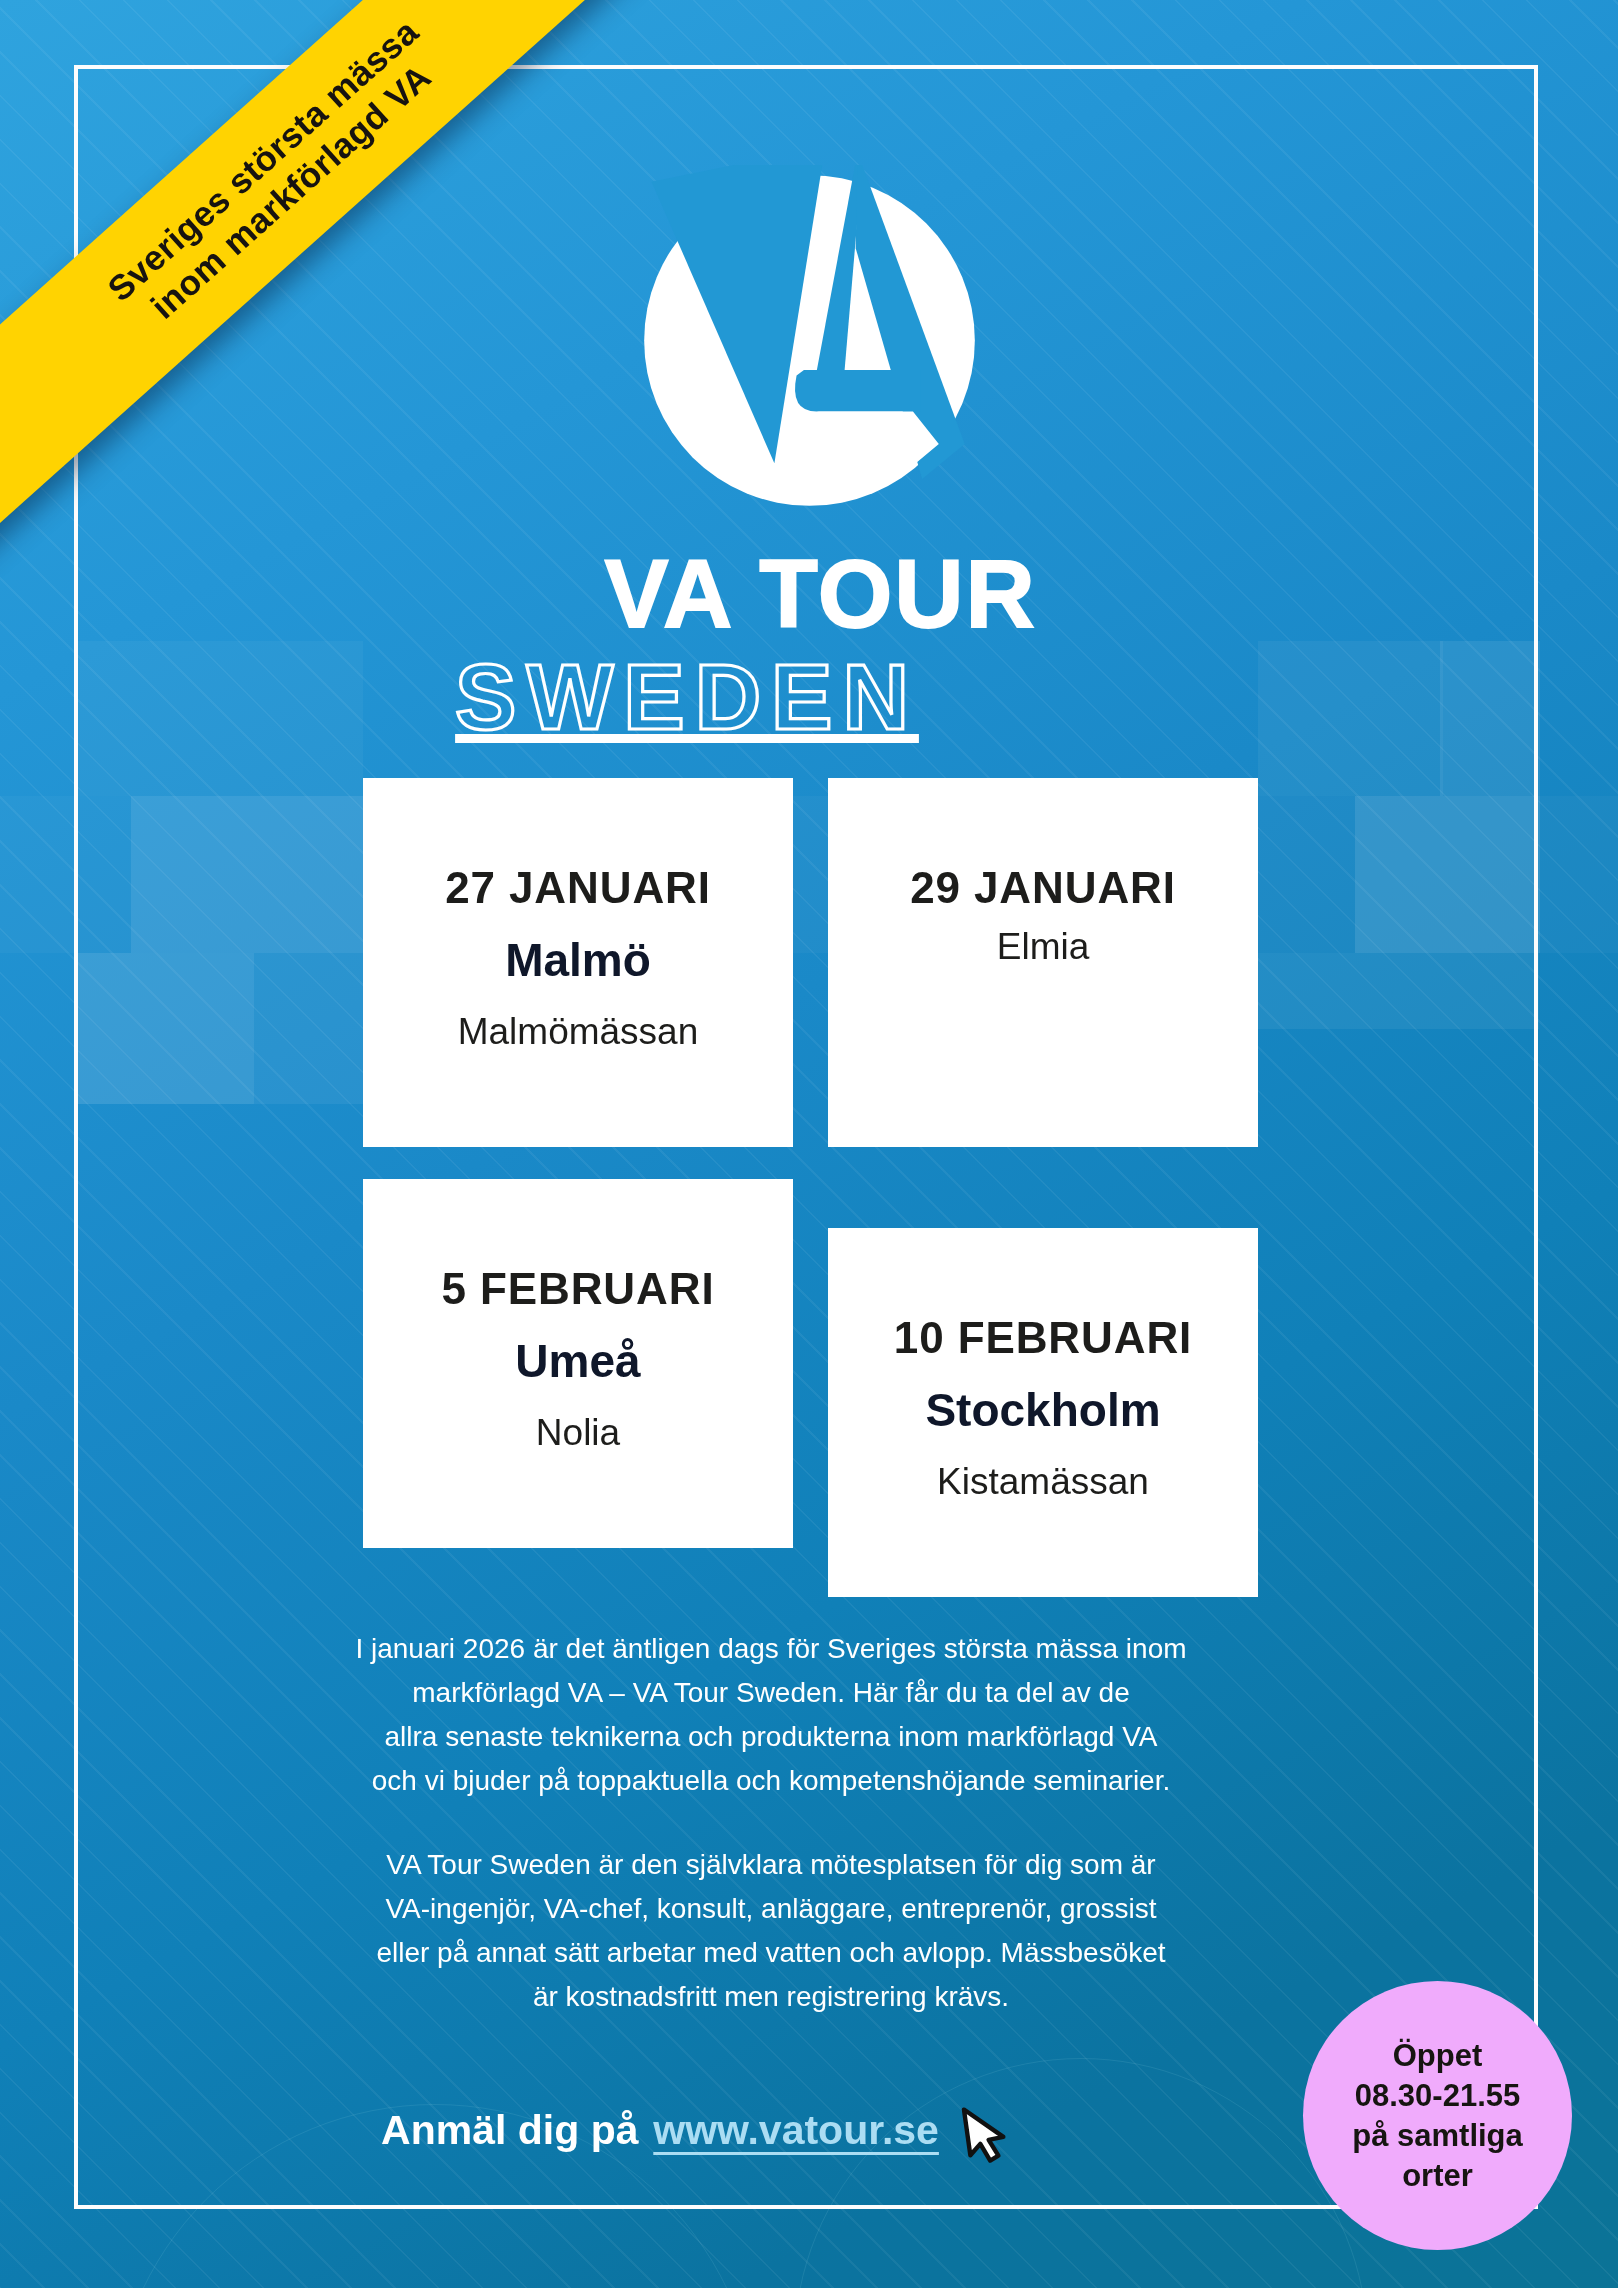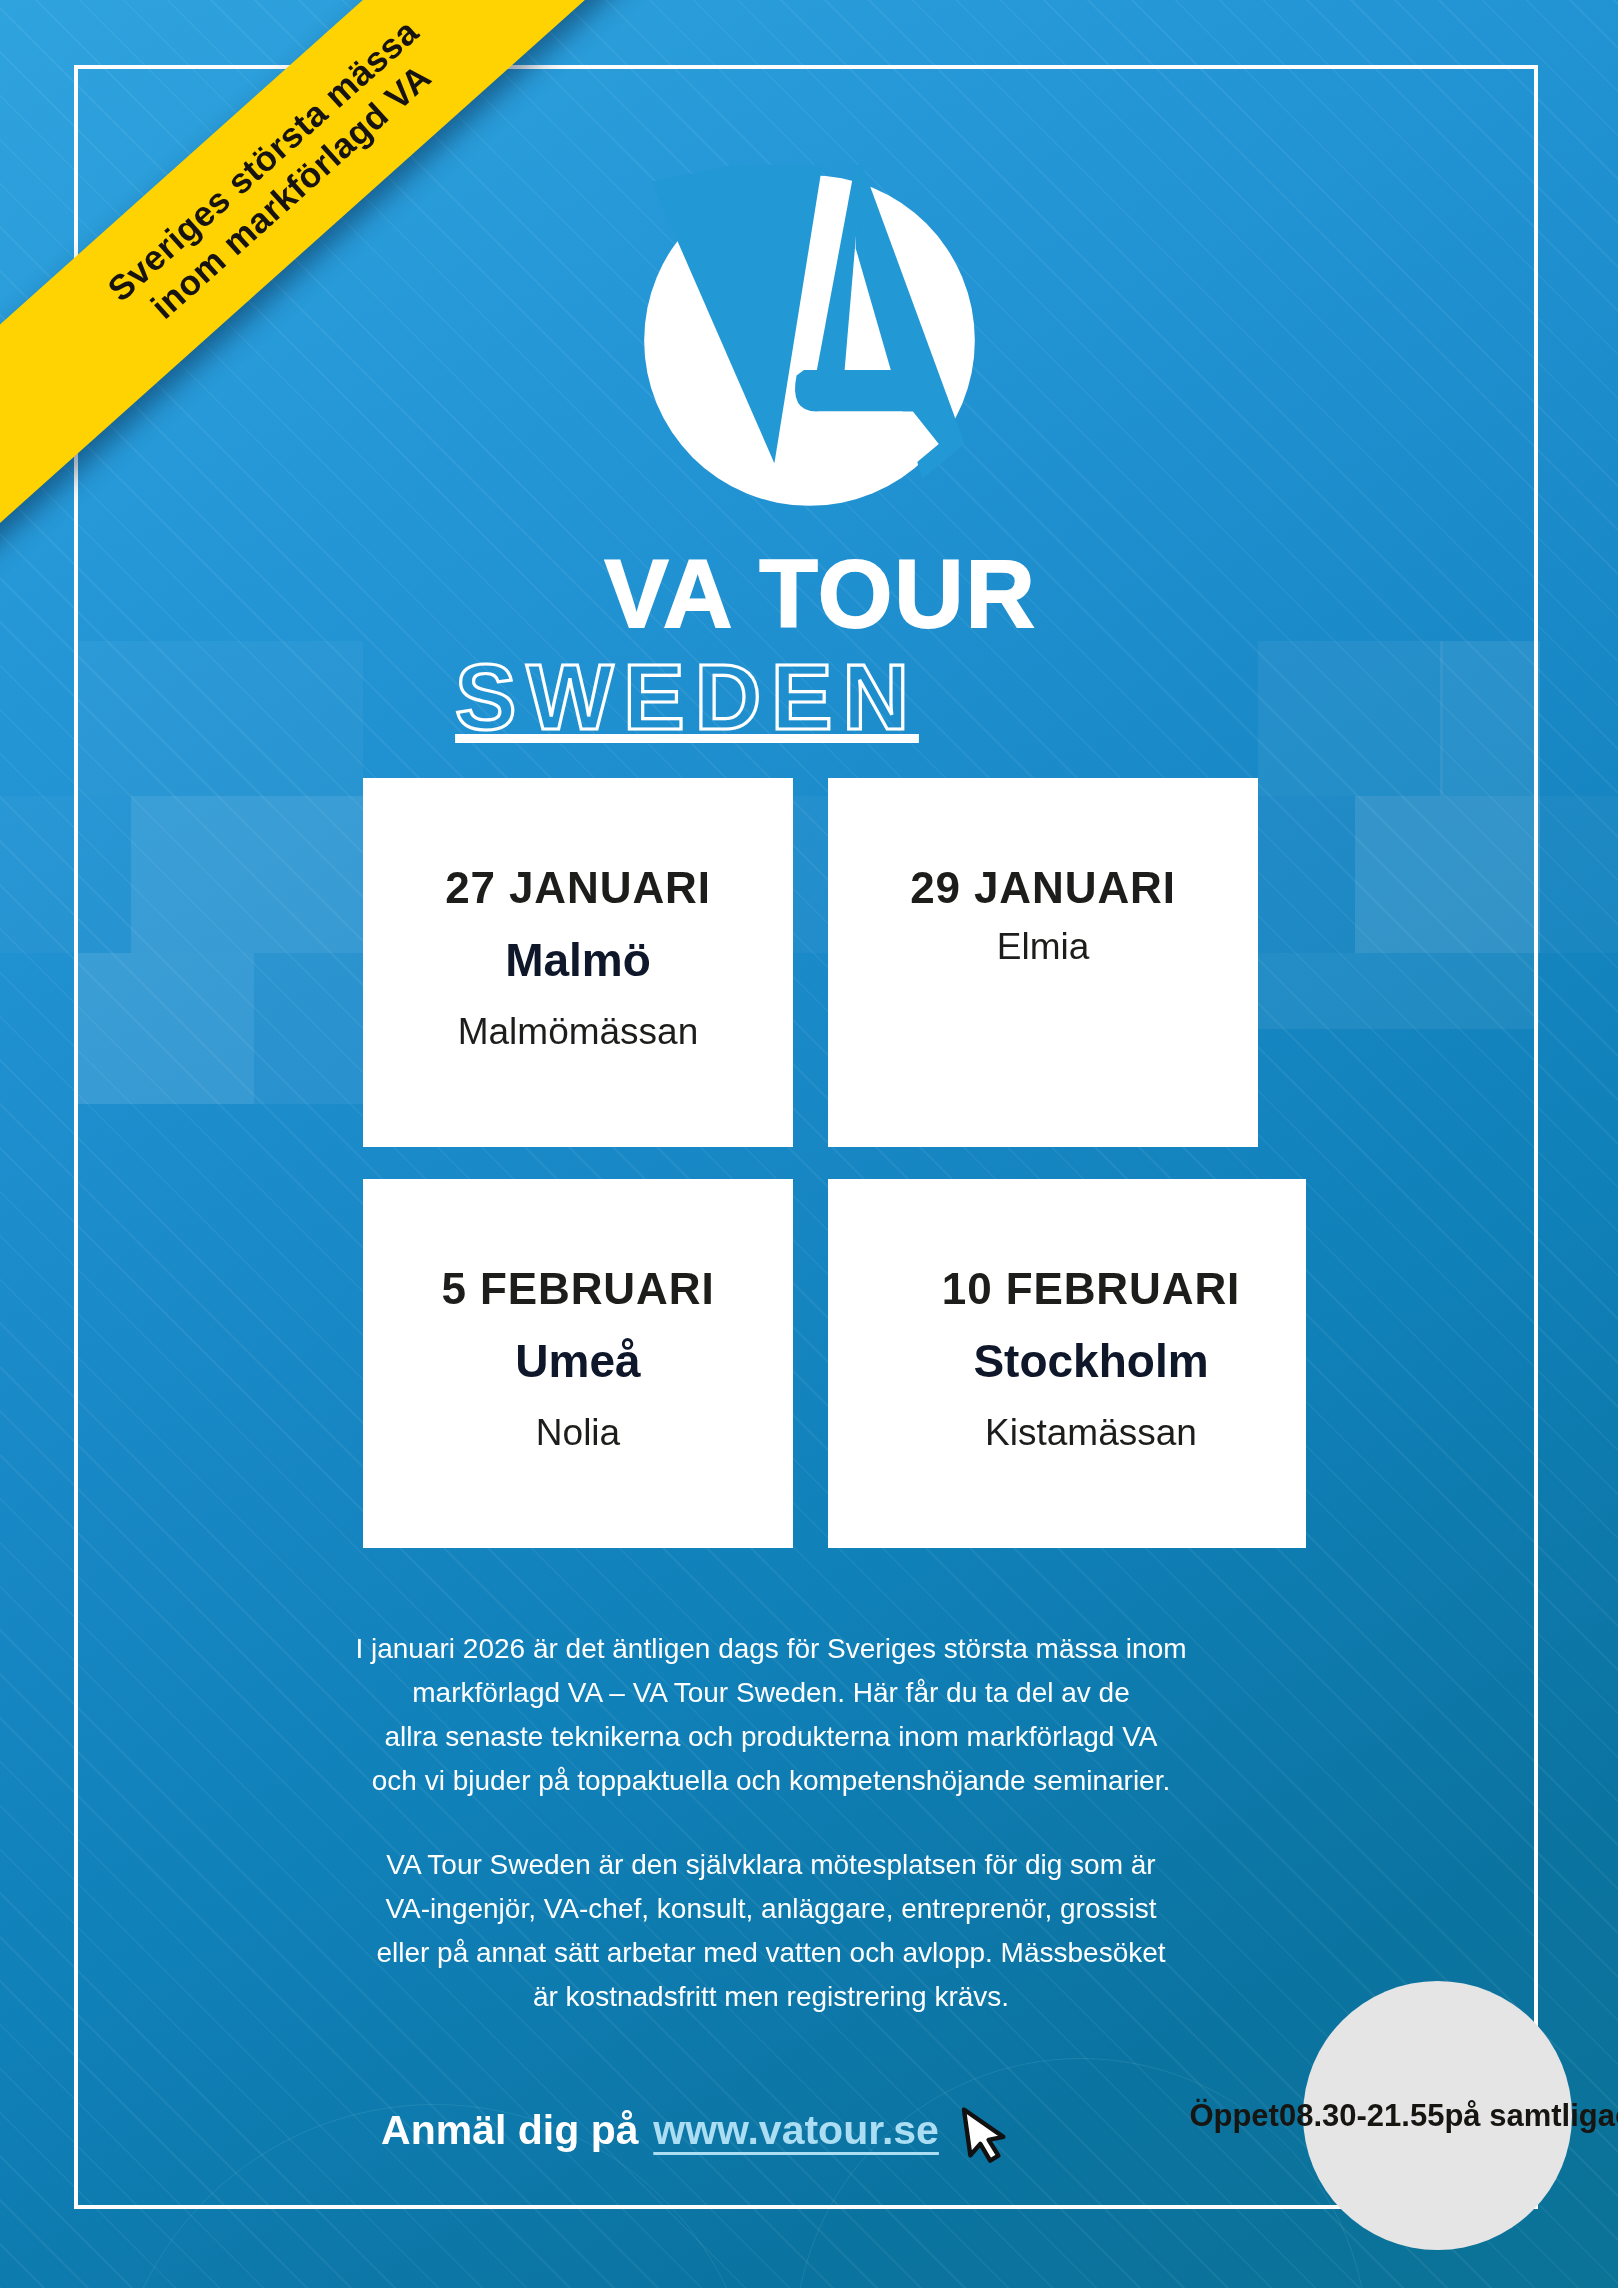--- a/index.html
+++ b/index.html
@@ -62,42 +62,42 @@
     left:0;top:646px;width:1374px;text-align:center;z-index:4;
     font-size:92px;line-height:102px;font-weight:800;color:transparent;
     -webkit-text-stroke:3.2px #ffffff;letter-spacing:10px;text-decoration:underline;
   }
 
   
   .card{width:430px;height:369px;background:#ffffff;z-index:4;text-align:center;}
   .card1{left:363px;top:778px;}
   .card2{left:828px;top:778px;}
   .card3{left:363px;top:1179px;}
-  .card4{left:828px;top:1179px;padding-left:48px;}
+  .card4{left:828px;top:1228px;}
   .card-date{margin-top:85px;font-size:44px;line-height:50px;font-weight:800;letter-spacing:0.9px;color:#1d1d1b;}
   .card-city{margin-top:9.2px;font-size:46px;line-height:76px;font-weight:800;color:#0f172a;}
   .card-venue{margin-top:13px;font-size:37px;line-height:42px;font-weight:400;color:#1d1d1b;}
 
   
   .para{left:0;width:1542px;text-align:center;z-index:4;color:#ffffff;
     font-size:28px;line-height:44px;font-weight:400;}
   .para1{top:1627px;}
   .para2{top:1843px;}
 
   
   .cta{left:0;top:2091px;width:1398px;z-index:4;display:flex;align-items:center;justify-content:center;}
   .cta-label{font-size:41px;font-weight:800;color:#ffffff;white-space:pre;}
   .cta-link{font-size:41px;font-weight:800;color:#ABDDF3;margin-left:14.8px;
     text-decoration:underline;text-decoration-thickness:2.8px;text-underline-offset:8.3px;cursor:pointer;}
   .cursor-icon{margin-left:24px;margin-top:13px;transform:rotate(-8deg);}
 
   
   .badge{
     left:1303px;top:1981px;width:269px;height:269px;border-radius:50%;z-index:6;
-    background:#e5e5e5;display:flex;flex-direction:row;align-items:center;justify-content:center;
+    background:#f0abfc;display:flex;flex-direction:column;align-items:center;justify-content:center;
   }
   .badge-line{font-size:31px;line-height:40px;font-weight:800;color:#171511;white-space:nowrap;}
 </style>
 </head>
 <body>
 
 <div class="abs mosaic mz5"></div>
 <div class="abs mosaic mz1"></div>
 <div class="abs mosaic mz2"></div>
 <div class="abs mosaic mz3"></div>

